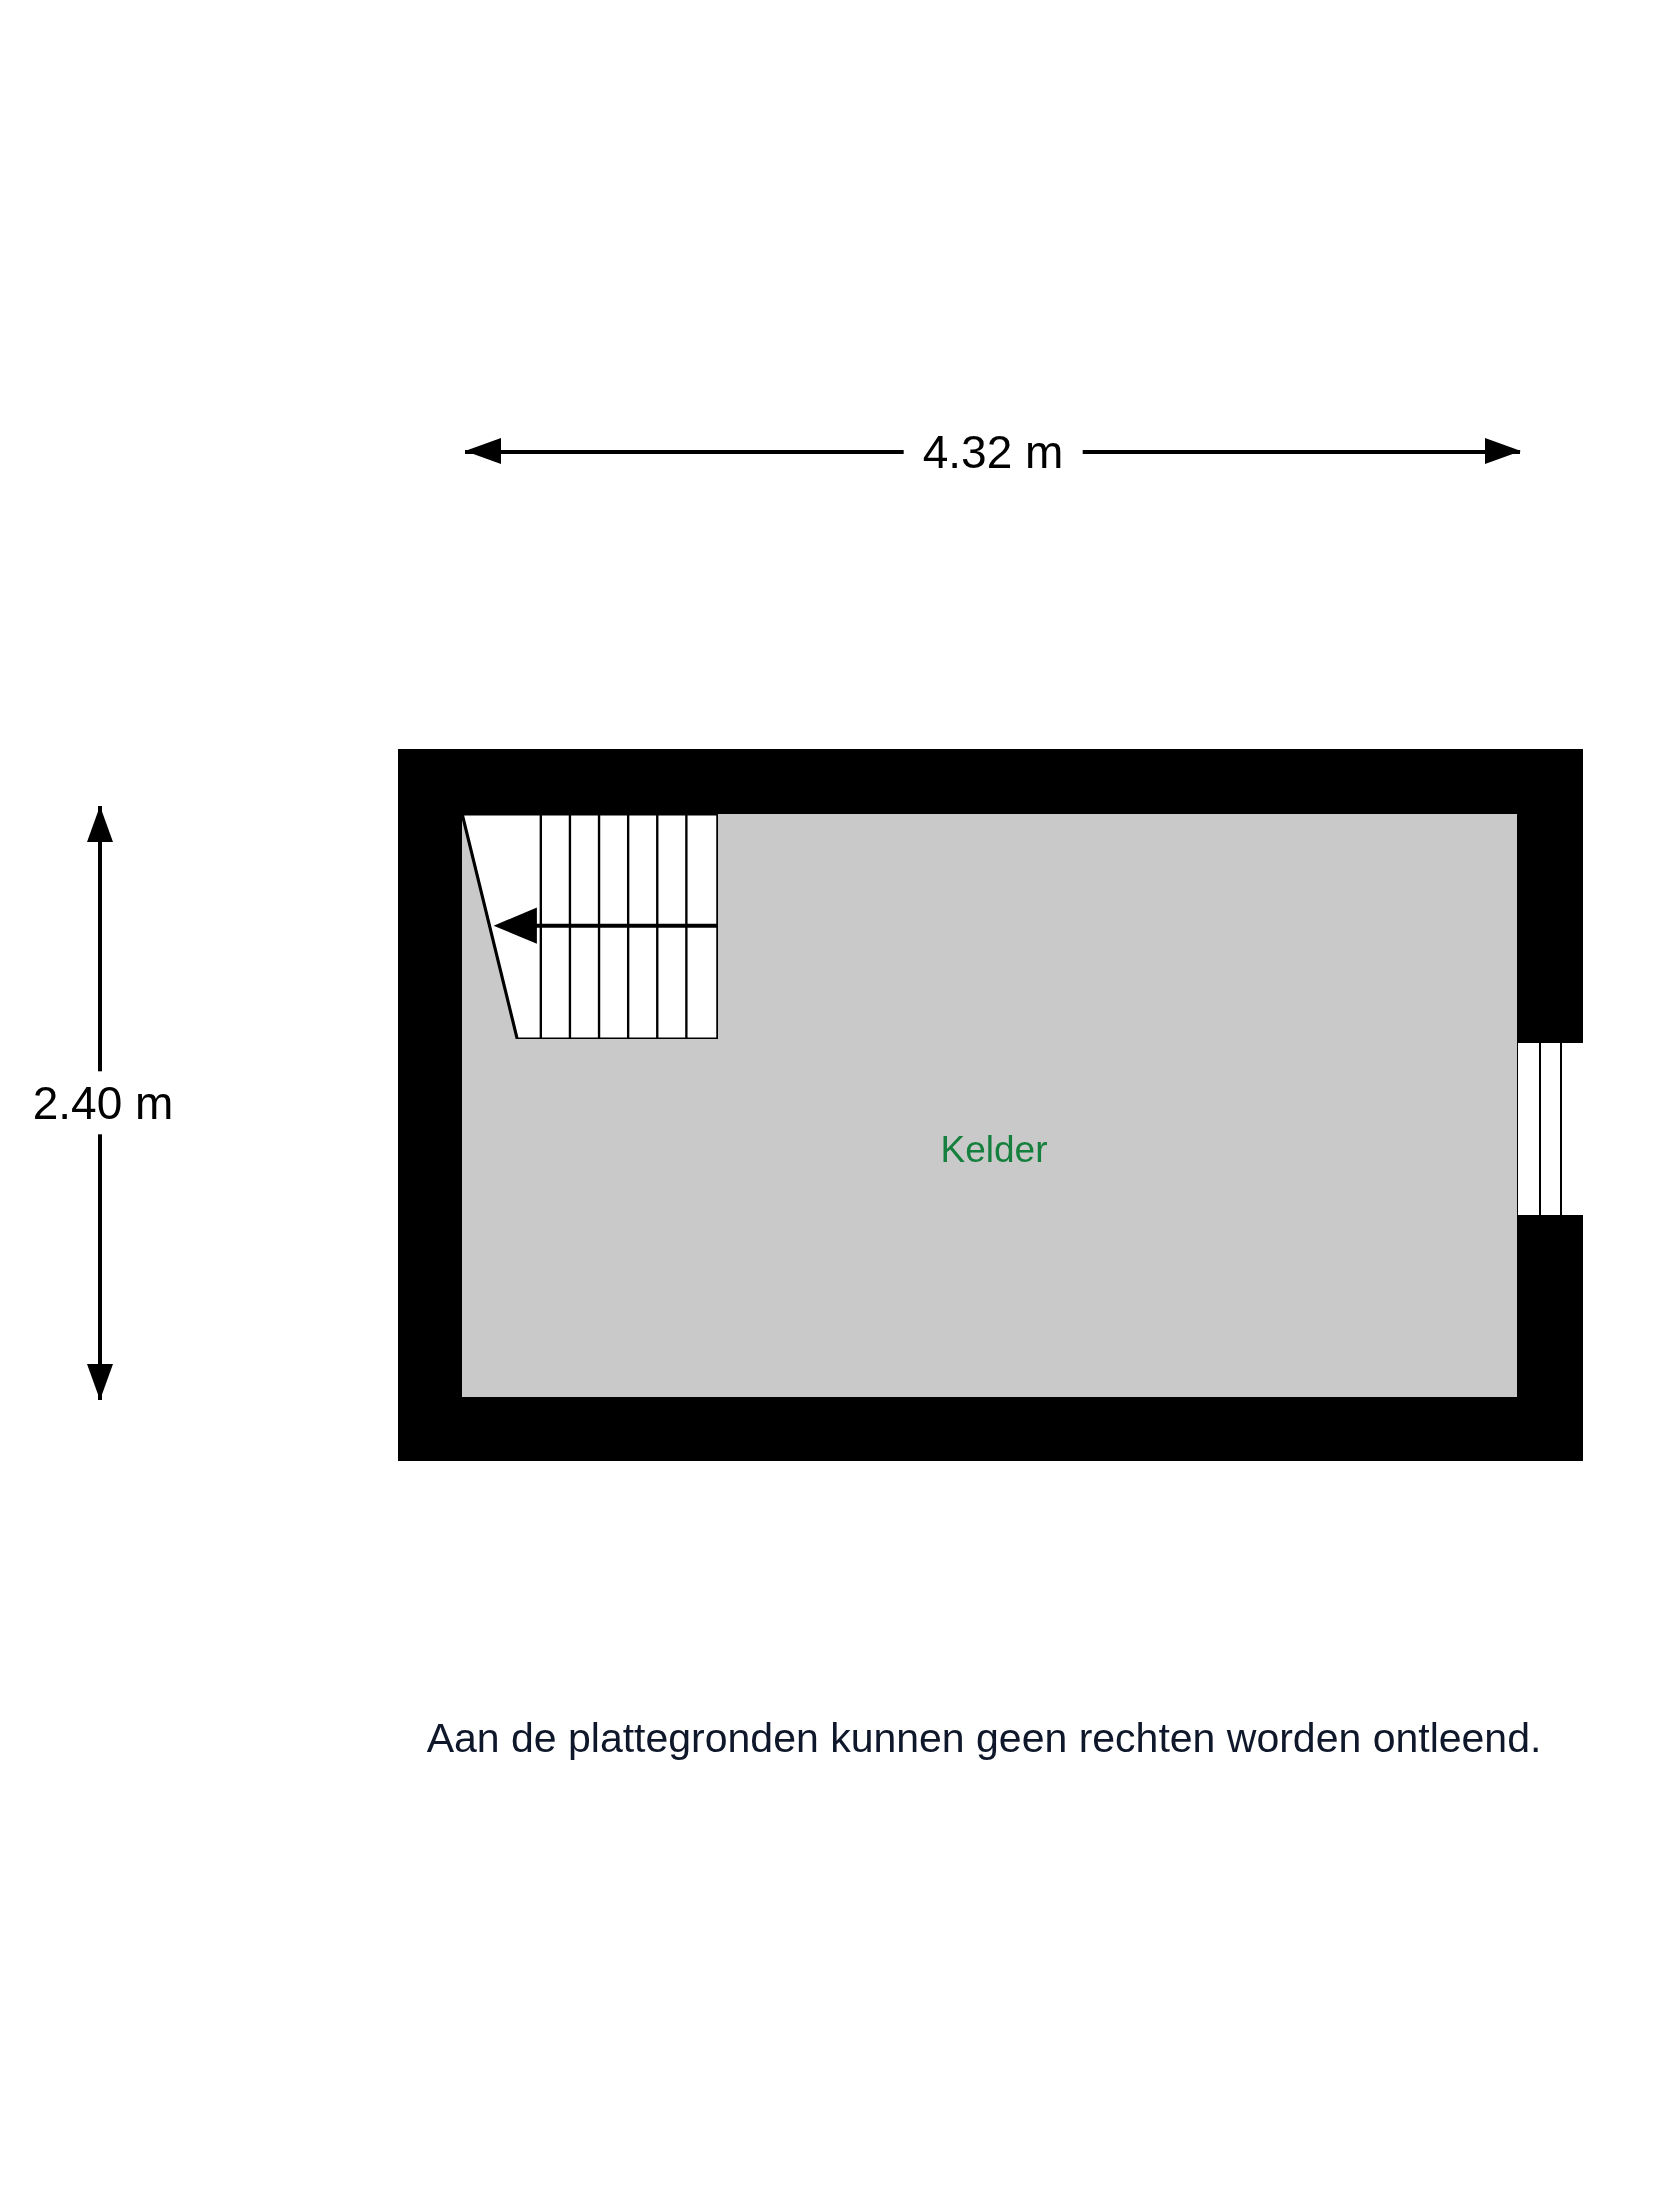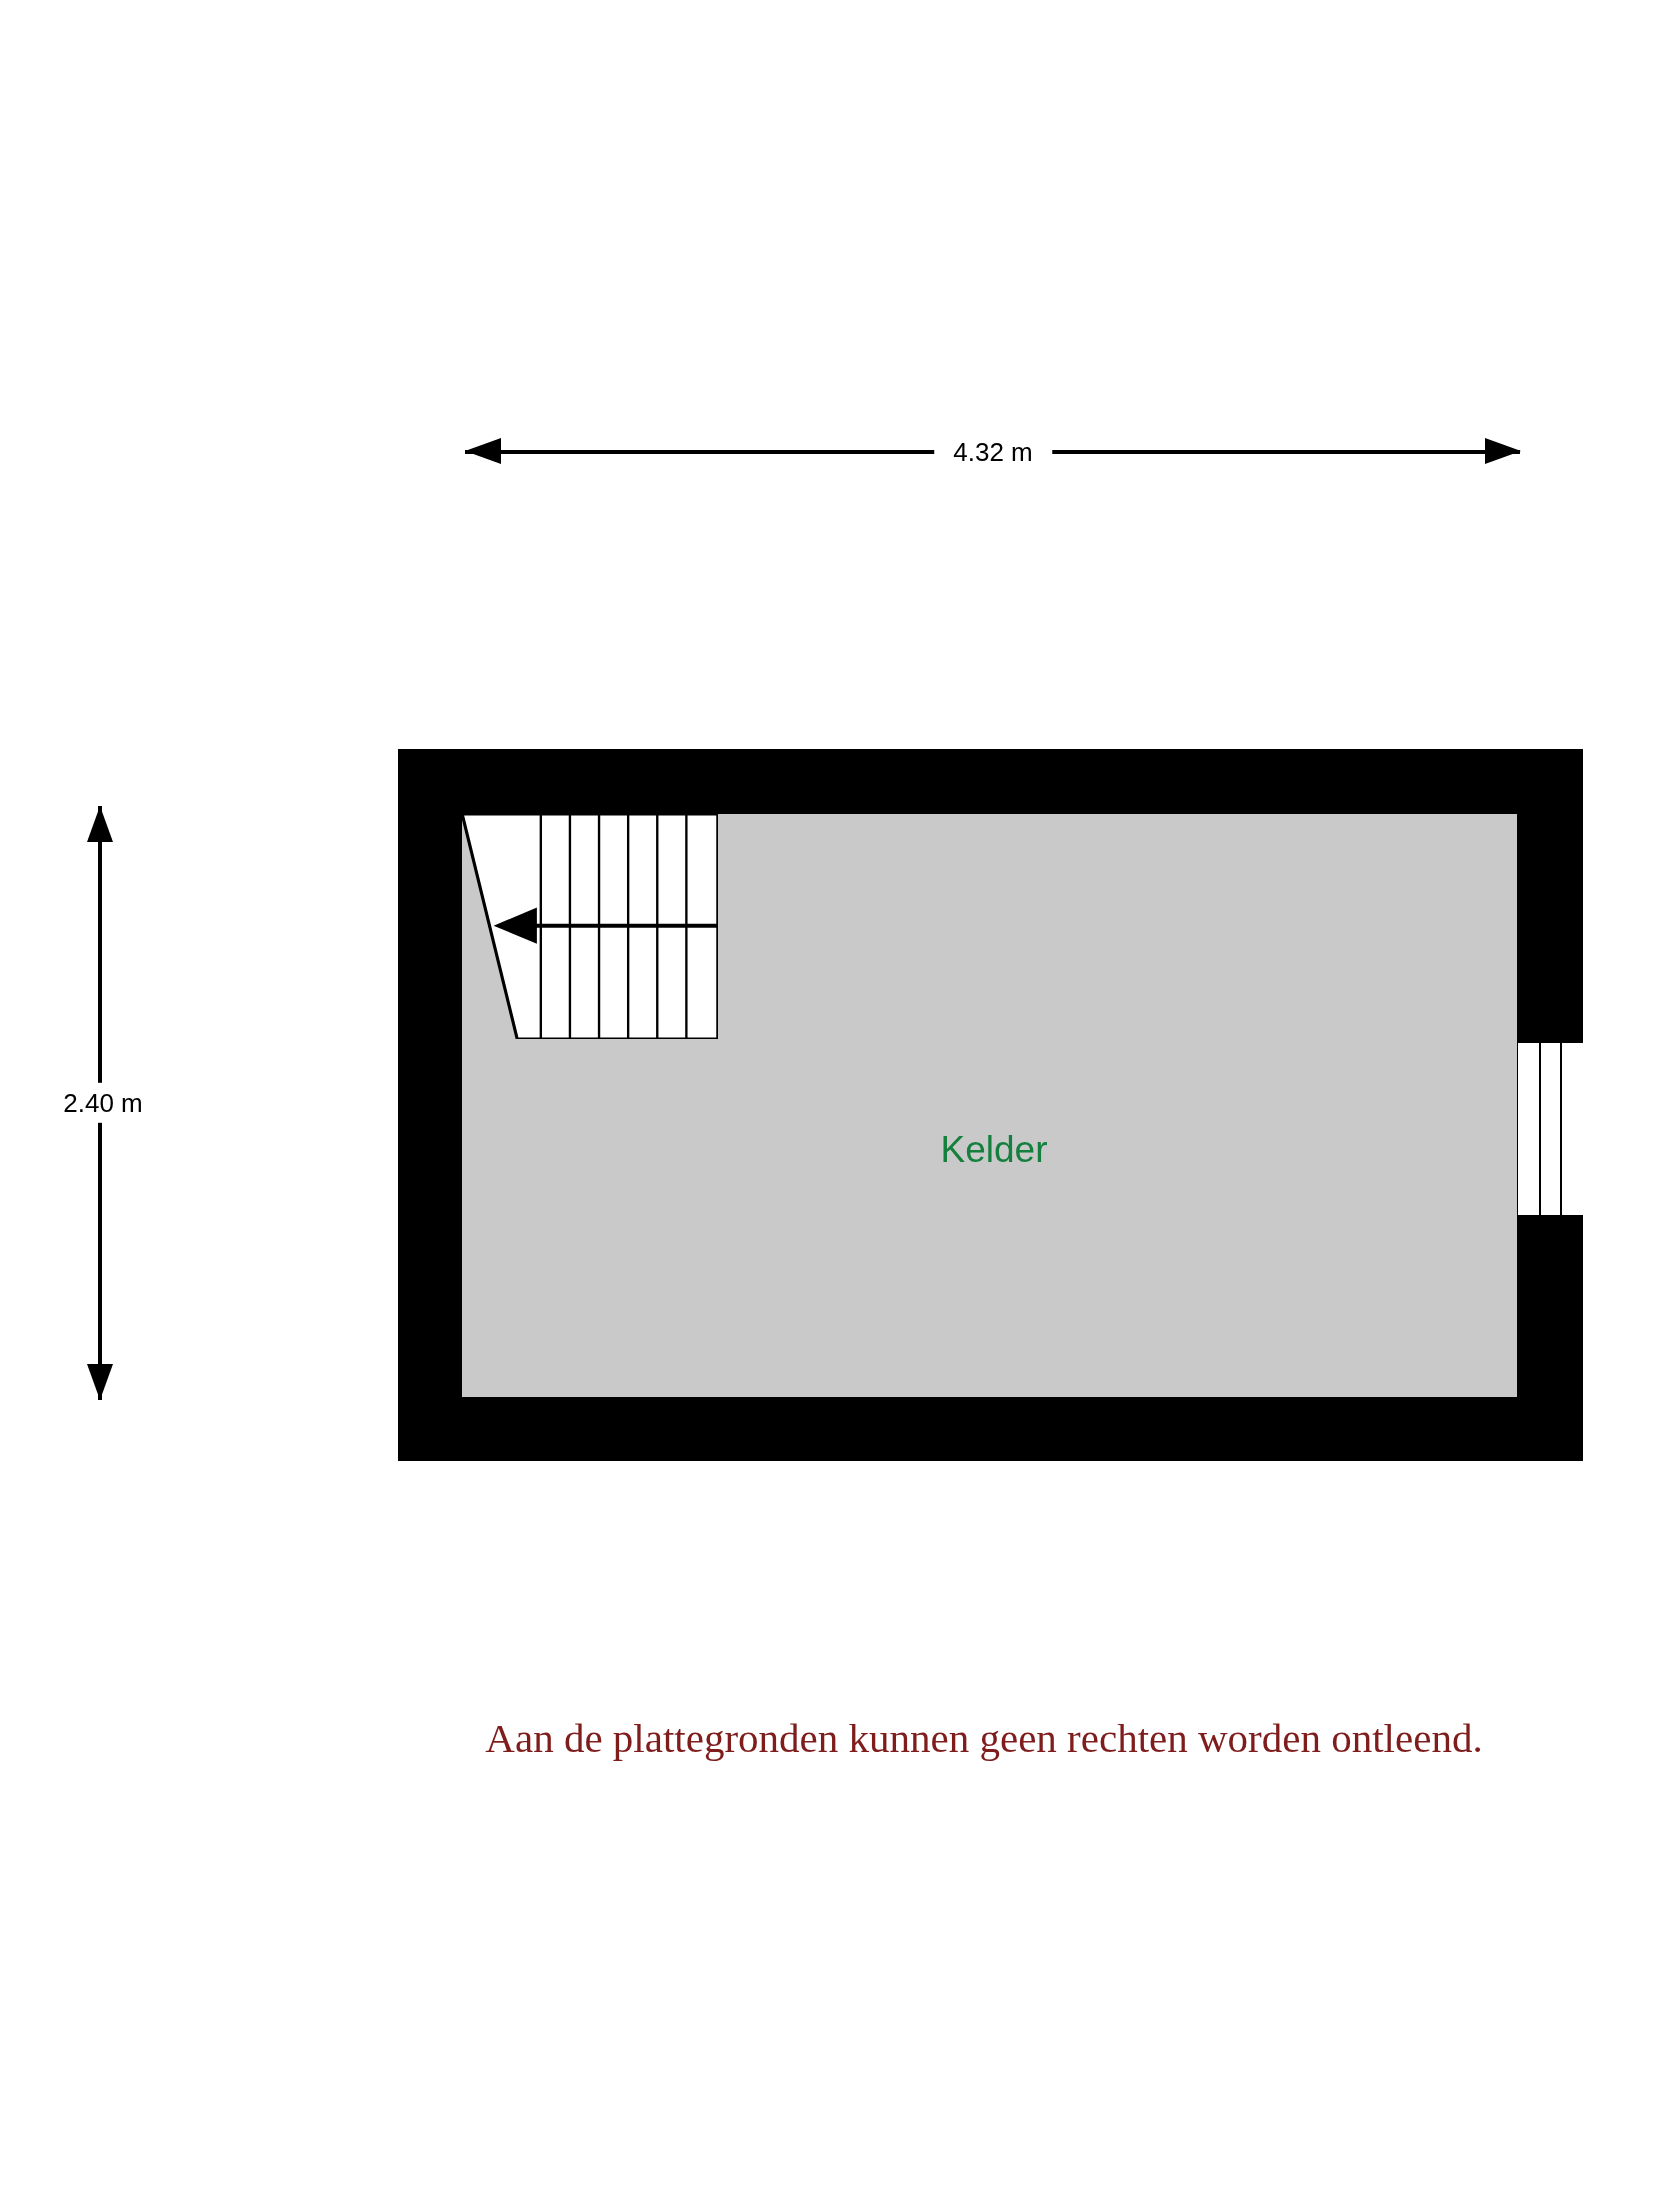--- a/index.html
+++ b/index.html
@@ -16,21 +16,21 @@
     overflow: hidden;
   }
 
   
   .dim-line { position: absolute; background: #000000; }
   .dim-label {
     position: absolute;
     transform: translate(-50%, -50%);
     background: #ffffff;
     padding: 4.7px 19px;
-    font-size: 26px;
+    font-size: 46px;
     color: #000000;
     white-space: nowrap;
   }
   .arrowhead {
     position: absolute;
     width: 0;
     height: 0;
   }
   .head-left   { border-top: 13.4px solid transparent; border-bottom: 13.4px solid transparent; border-right: 36px solid #000000; }
   .head-right  { border-top: 13.4px solid transparent; border-bottom: 13.4px solid transparent; border-left: 36px solid #000000; }
@@ -85,23 +85,22 @@
   }
 
   
   .footer {
     position: absolute;
     left: 984px; top: 1711px;
     transform: translateX(-50%);
     text-align: center;
     font-size: 41px;
     line-height: 55px;
-    color: #7f1d1d;
+    color: #0f172a;
     white-space: nowrap;
-    font-family: Liberation Serif, serif;
   }
 </style>
 </head>
 <body>
 
 <div id="canvas">
 
   <div>
     <div class="dim-line" style="left:465px; top:450px; width:1055px; height:3.9px;"></div>
     <div class="arrowhead head-left" style="left:465px; top:438px;"></div>

